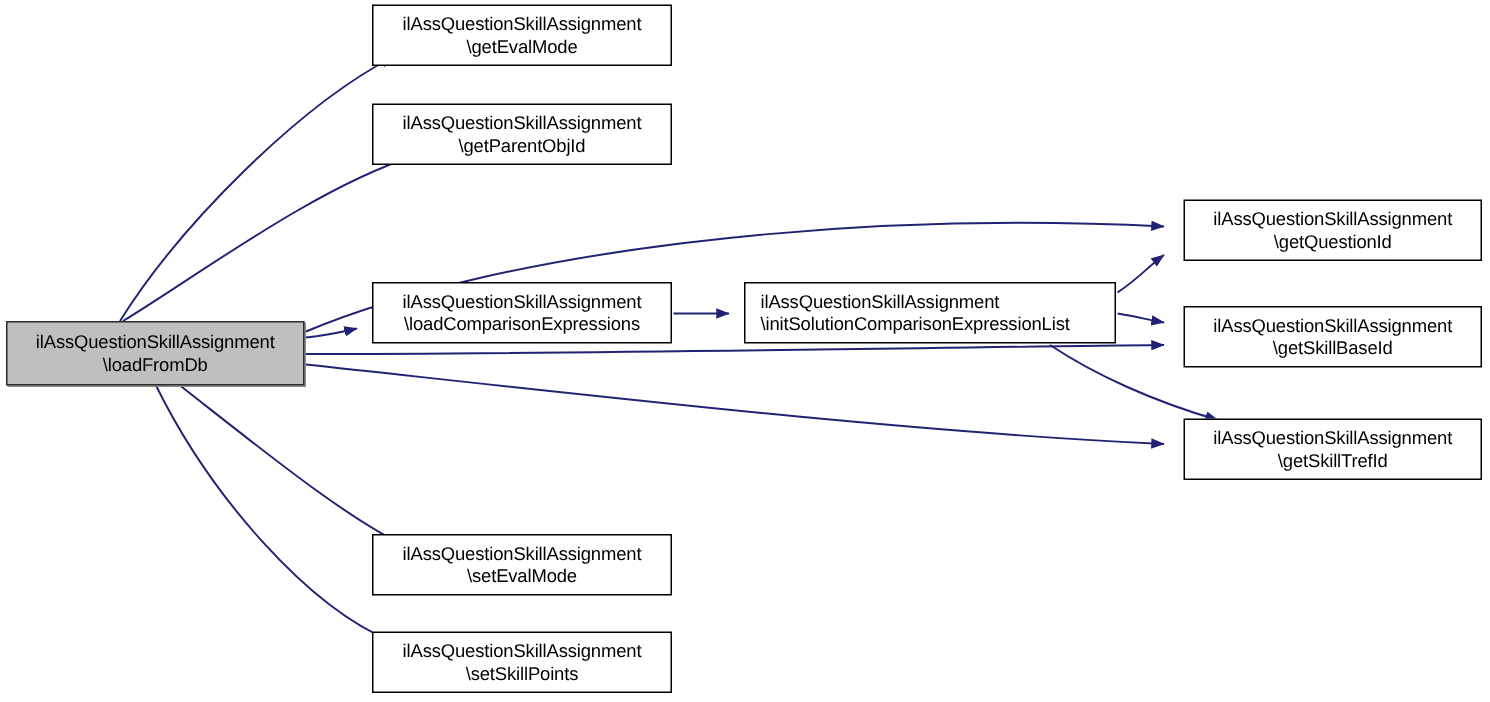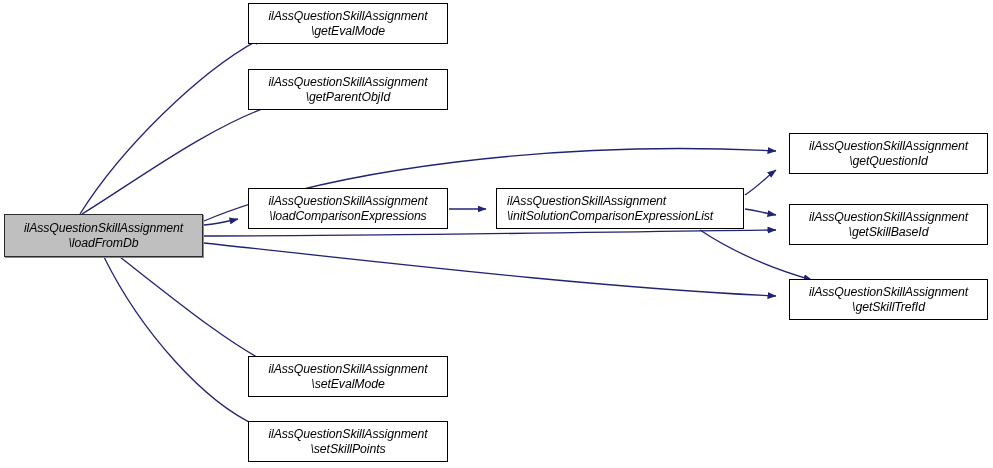--- a/index.html
+++ b/index.html
@@ -47,21 +47,20 @@
   }
   .node.left-text {
     justify-content: flex-start;
     text-align: left;
     padding-left: 6px;
   }
   .node-label {
     display: block;
     white-space: pre-line;
     padding: 0 4px;
-    font-style: italic;
   }
 </style>
 </head>
 <body>
 
 <div id="canvas">
 
   <svg id="edge-layer" viewBox="0 0 993 468" width="993" height="468" xmlns="http://www.w3.org/2000/svg">
     <defs>
       <marker id="arrow" markerWidth="9" markerHeight="7" refX="8.5" refY="3.5" orient="auto" markerUnits="userSpaceOnUse">

